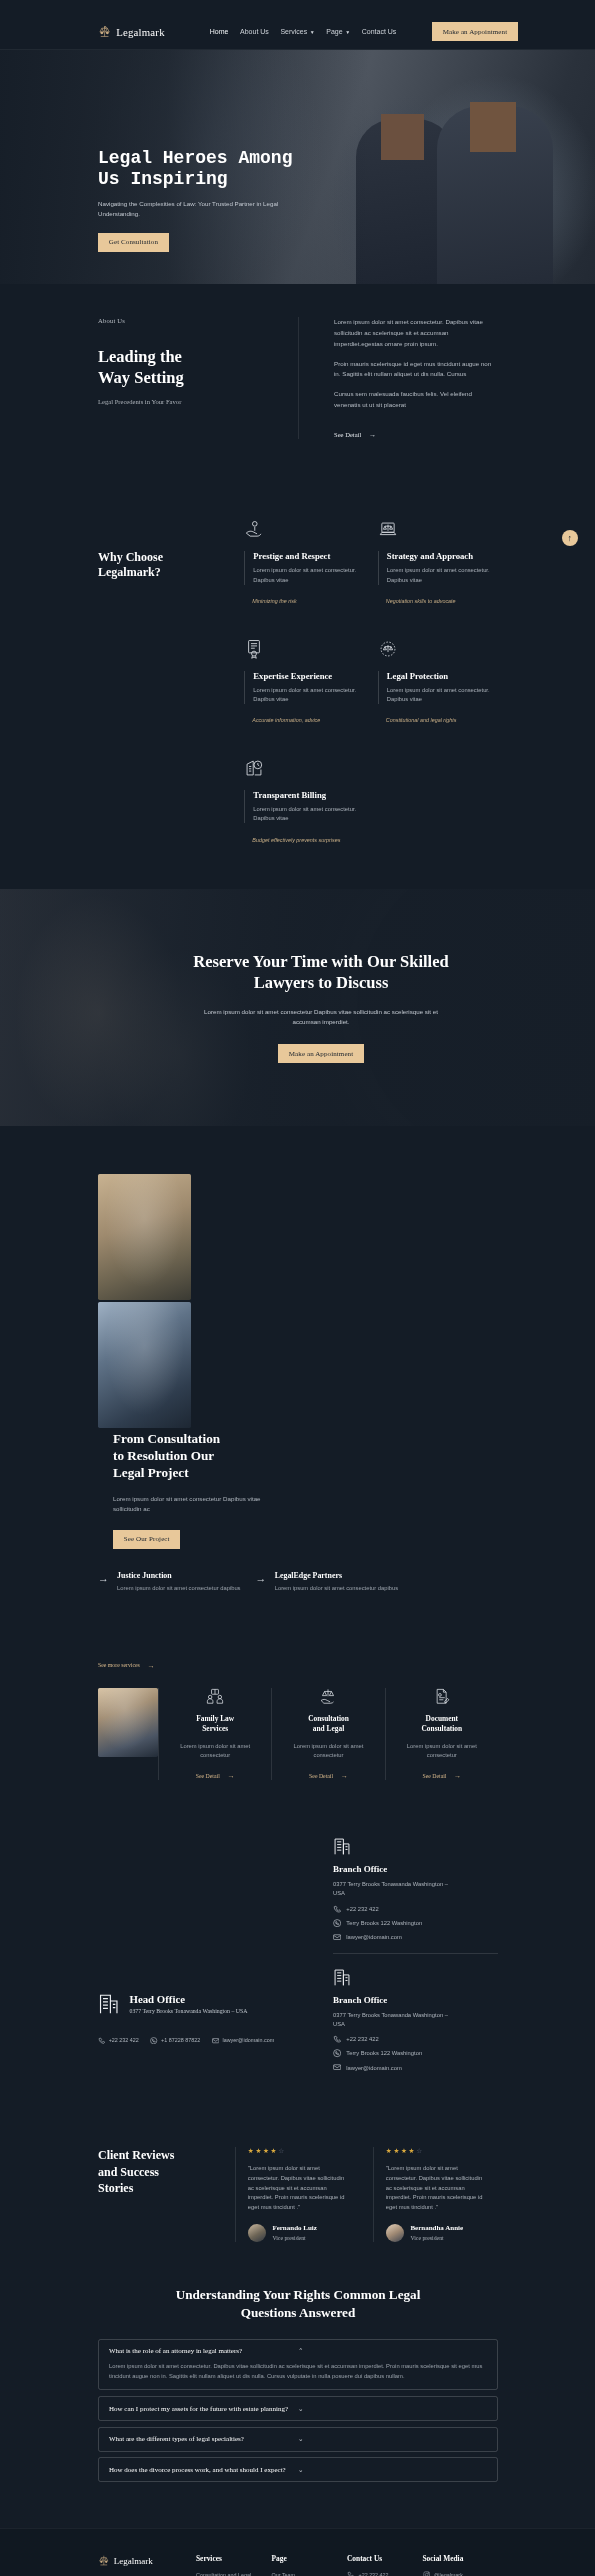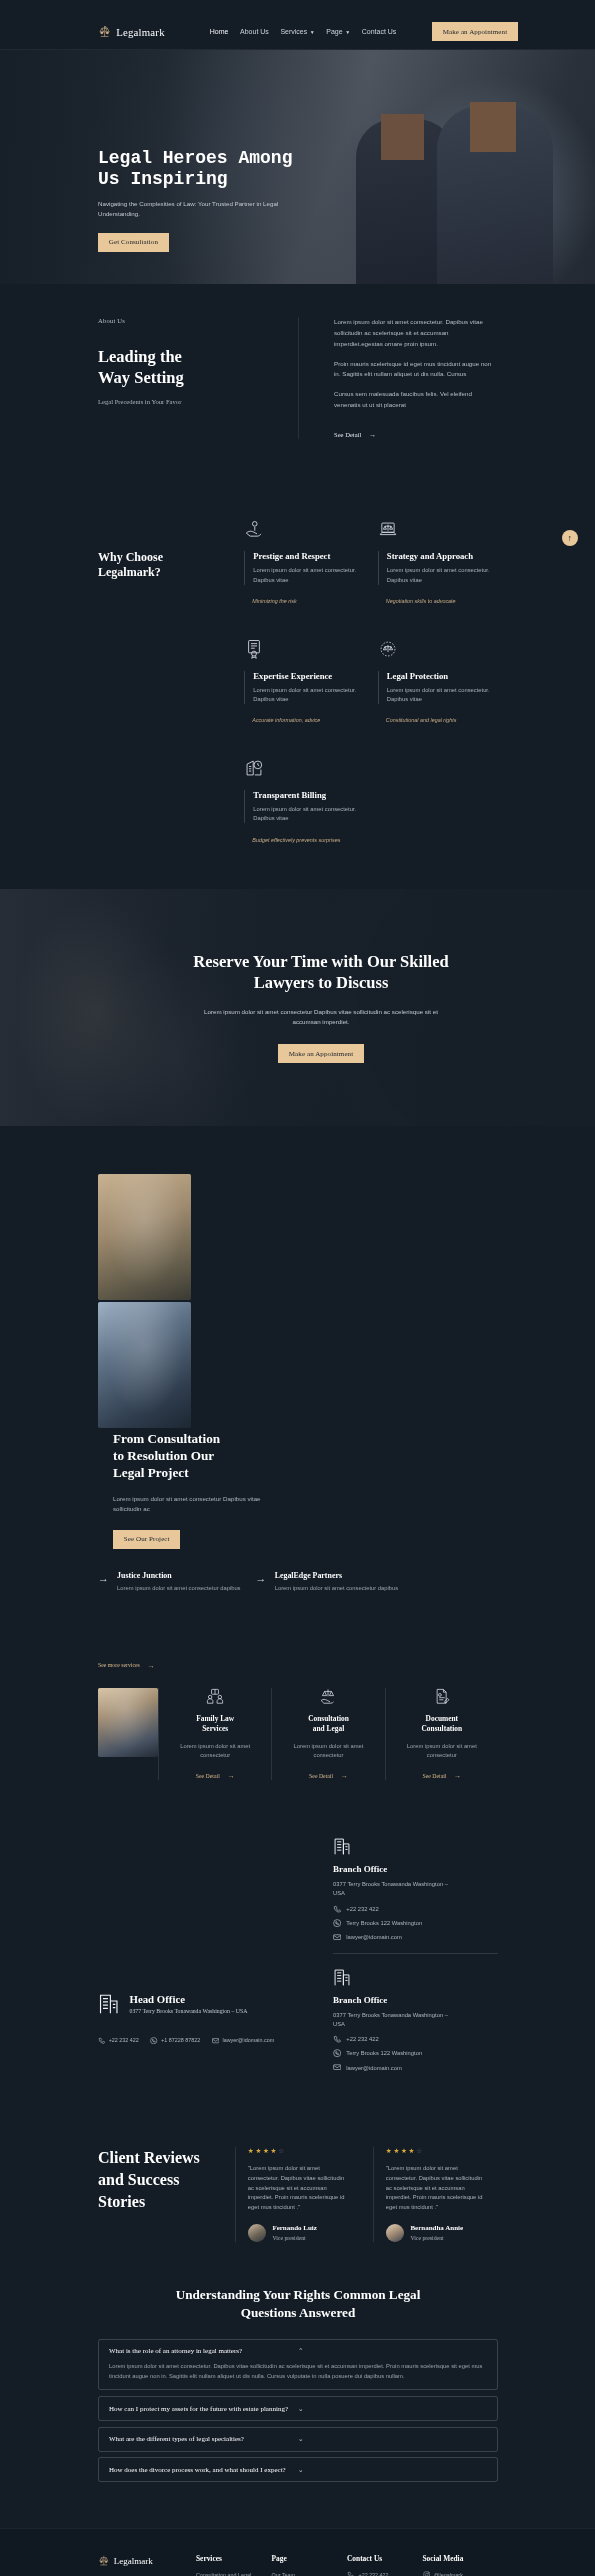--- a/index.html
+++ b/index.html
@@ -142,21 +142,21 @@
   .branch { padding-bottom:11.6px; margin-bottom:13.2px; border-bottom:0.8px solid rgba(255,255,255,.12); }
   .branch:last-child { border-bottom:none; }
   .branch .ic { margin-bottom:8.3px; }
   .branch h3 { font-family:"Liberation Serif", serif; font-size:9px; color:#fff; }
   .branch .addr { font-size:5.8px; color:#aeb5bd; line-height:1.6; margin-top:5.8px; width:116px; }
   .branch .ct { display:flex; align-items:center; gap:5px; font-size:5.8px; color:#aeb5bd; margin-top:5.8px; }
 
   
   .reviews { padding:18px 98px 33px; display:flex; gap:13.2px; }
   .rev-title { width:124px; flex:none; }
-  .rev-title h2 { font-family:"Liberation Serif", serif; font-size:16px; line-height:1.35; color:#fff;}
+  .rev-title h2 { font-family:"Liberation Serif", serif; font-size:12px; line-height:1.35; color:#fff;}
   .rev-card { flex:1; padding:0 11.6px; border-left:0.8px solid rgba(255,255,255,.10); }
   .stars { color:#d9a93f; font-size:6.6px; letter-spacing:1.7px; }
   .stars .off { color:#5a6170; }
   .rev-card p { font-size:5.8px; color:#a9b0b8; line-height:1.65; margin-top:9px; }
   .rev-person { display:flex; align-items:center; gap:6.6px; margin-top:11.6px; }
   .avatar { width:18px; height:18px; border-radius:50%; flex:none;
     background:linear-gradient(150deg,#cdbba2,#6d6556 55%,#2e3641); position:relative; overflow:hidden;}
   .avatar.f2 { background:linear-gradient(150deg,#e7d3bd,#a08a74 50%,#3b4350); }
   .rev-person h5 { font-family:"Liberation Serif", serif; font-size:7px; color:#fff; }
   .rev-person span { font-family:"Liberation Serif", serif; font-size:5.8px; color:#a9b0b8; }

